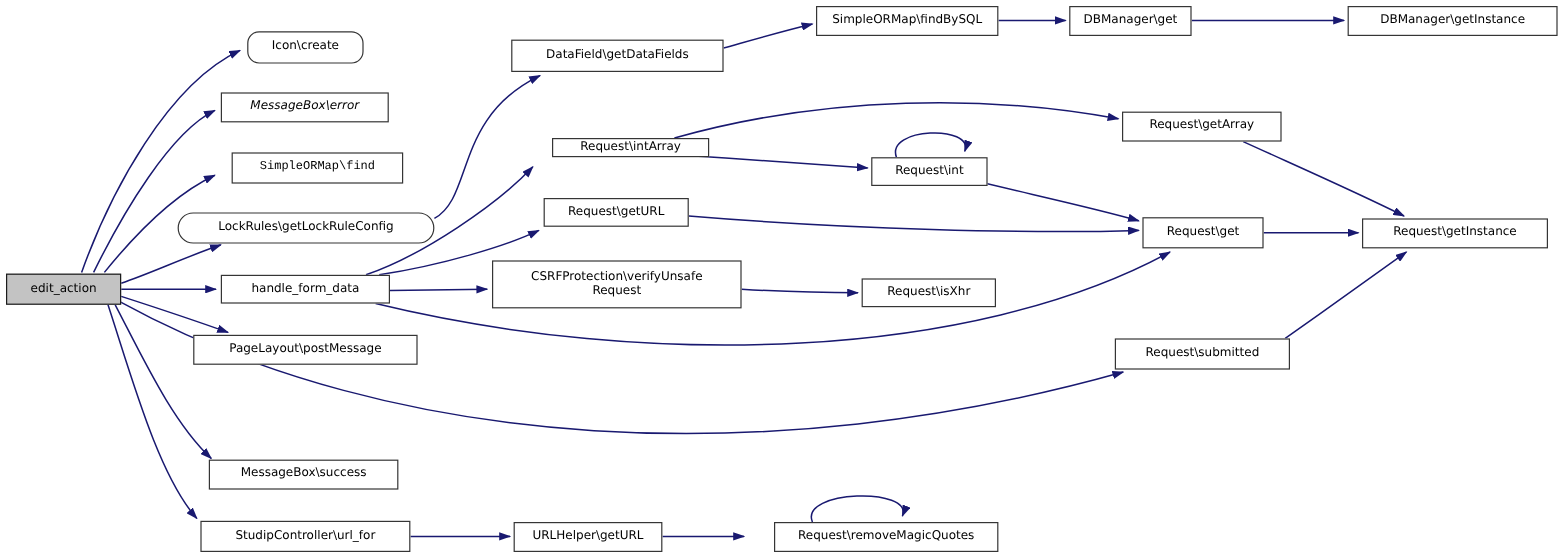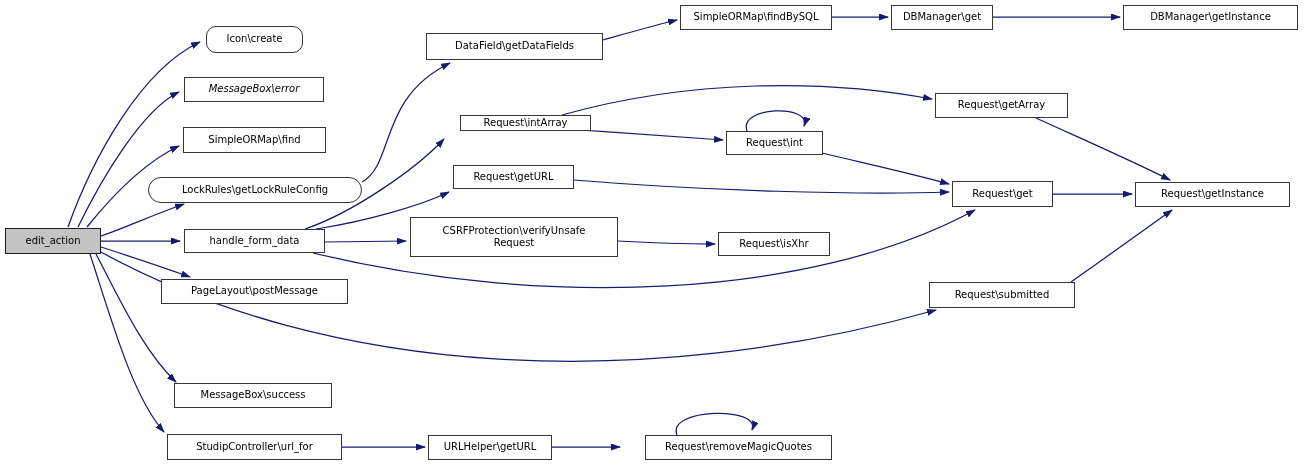--- a/index.html
+++ b/index.html
@@ -84,21 +84,21 @@
         <path d="M 1071,282 C 1105,258 1140,233 1172,210" class="edge" stroke="#191970" marker-end="url(#arrow)"></path>
         <path d="M 342,447 L 425,447" class="edge" stroke="#191970" marker-end="url(#arrow)"></path>
         <path d="M 552,447 L 620,447" class="edge" stroke="#191970" marker-end="url(#arrow)"></path>
         <path d="M 677,435 C 666,408 762,406 752,430" class="edge" stroke="#191970" marker-end="url(#arrow)"></path>
       </g>
   </svg>
   <div id="nodes">
       <div class="node root" style="left: 5px; top: 228px; width: 96px; height: 26px;">edit_action</div>
       <div class="node" style="left: 206px; top: 26px; width: 97px; height: 27px; border-radius: 10px;">Icon\create</div>
       <div class="node" style="left: 184px; top: 77px; width: 140px; height: 25px; font-style: italic;">MessageBox\error</div>
-      <div class="node" style="left: 183px; top: 127px; width: 143px; height: 26px;">SimpleORMap\find</div>
+      <div class="node" style="left: 193px; top: 127px; width: 143px; height: 26px; font-family: Liberation Mono, monospace;">SimpleORMap\find</div>
       <div class="node" style="left: 148px; top: 177px; width: 214px; height: 26px; border-radius: 13px;">LockRules\getLockRuleConfig</div>
       <div class="node" style="left: 184px; top: 229px; width: 141px; height: 24px;">handle_form_data</div>
       <div class="node" style="left: 161px; top: 279px; width: 187px; height: 25px;">PageLayout\postMessage</div>
       <div class="node" style="left: 174px; top: 383px; width: 158px; height: 25px;">MessageBox\success</div>
       <div class="node" style="left: 167px; top: 434px; width: 175px; height: 26px;">StudipController\url_for</div>
       <div class="node" style="left: 426px; top: 33px; width: 177px; height: 27px;">DataField\getDataFields</div>
       <div class="node" style="left: 448px; top: 115px; width: 131px; height: 16px; margin-left: 12px;">Request\intArray</div>
       <div class="node" style="left: 453px; top: 165px; width: 121px; height: 24px;">Request\getURL</div>
       <div class="node" style="left: 410px; top: 217px; width: 208px; height: 40px;">CSRFProtection\verifyUnsafe
 Request</div>

